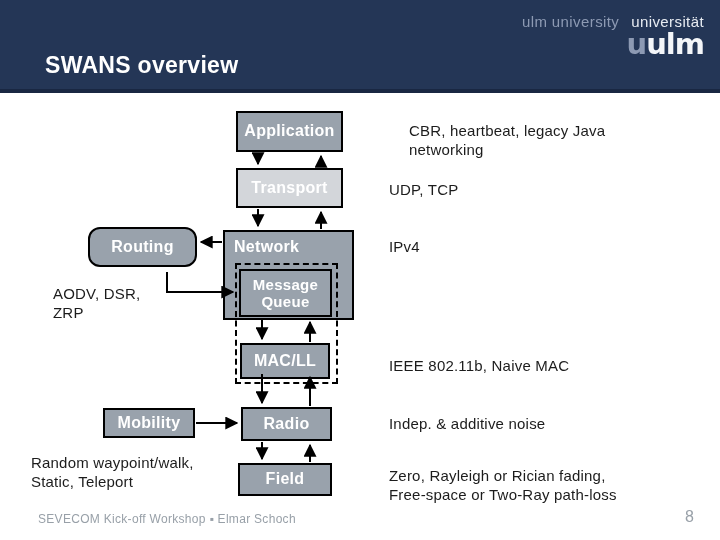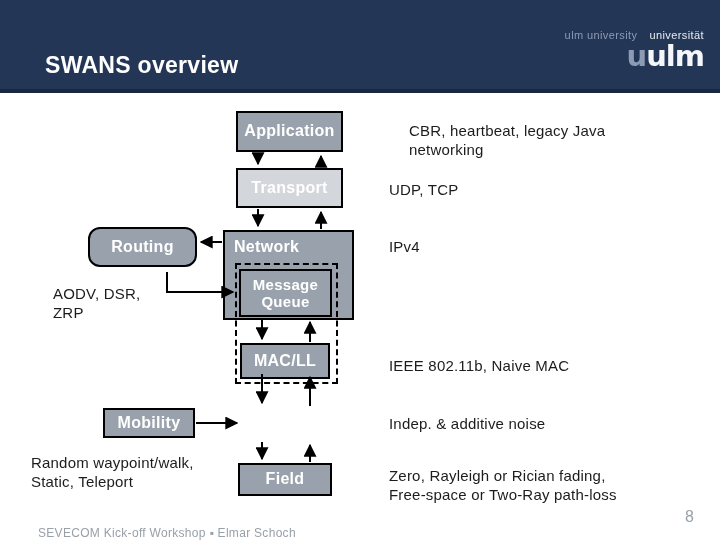--- a/index.html
+++ b/index.html
@@ -10,21 +10,21 @@
   
   .header {
     position:absolute; left:0; top:0; width:720px; height:89px;
     background:var(--header_bg); border-bottom:4px solid var(--header_border);
   }
   .title {
     position:absolute; left:45px; top:52px; color:#ffffff;
     font-size:23px; font-weight:bold; letter-spacing:.3px;
   }
   .logo { position:absolute; top:14px; right:16px; text-align:right; line-height:1; }
-  .logo-tagline { font-size:11px; letter-spacing:.4px; margin-bottom:2px;margin-top:16px; }
+  .logo-tagline { font-size:15px; letter-spacing:.4px; margin-bottom:2px; }
   .logo-tag-left  { color:var(--logo_muted); margin-right:12px; }
   .logo-tag-right { color:var(--logo_light); }
   .logo-wordmark { font-family:"DejaVu Sans", sans-serif; font-weight:bold; font-size:29px; line-height:.9; letter-spacing:-1px; }
   .logo-u   { color:var(--logo_muted); }
   .logo-ulm { color:#f4f6f9; }
   
   .box {
     position:absolute; box-sizing:border-box;
     background:var(--box_fill); border:2px solid #000;
     color:var(--box_text); font-weight:bold; font-size:16px;
@@ -52,21 +52,21 @@
   .ann-application { left:409px; top:121px; }
   .ann-transport   { left:389px; top:180px; }
   .ann-network     { left:389px; top:237px; }
   .ann-macll       { left:389px; top:356px; }
   .ann-radio       { left:389px; top:414px;text-align:right; }
   .ann-field       { left:389px; top:466px; }
   .ann-routing     { left:53px;  top:284px; }
   .ann-mobility    { left:31px;  top:453px; }
   
   .footer {
-    position:absolute; left:38px; top:526px; font-size:12px;
+    position:absolute; left:38px; top:512px; font-size:12px;
     color:var(--footer_text); letter-spacing:.3px;
   }
   .page-number {
     position:absolute; right:26px; top:508px; font-size:16px; color:var(--footer_text);
   }
 </style>
 </head>
 <body>
 
 <div class="slide">
@@ -91,20 +91,23 @@
     <span>Application</span>
   </div>
   <div class="box box-transport">
     <span>Transport</span>
   </div>
   <div class="box box-msgqueue">
     <span>Message Queue</span>
   </div>
   <div class="box box-macll">
     <span>MAC/LL</span>
+  </div>
+  <div class="box box-radio">
+    <span>Radio</span>
   </div>
   <div class="box box-field">
     <span>Field</span>
   </div>
   <div class="box box-routing">
     <span>Routing</span>
   </div>
   <div class="box box-mobility">
     <span>Mobility</span>
   </div>

